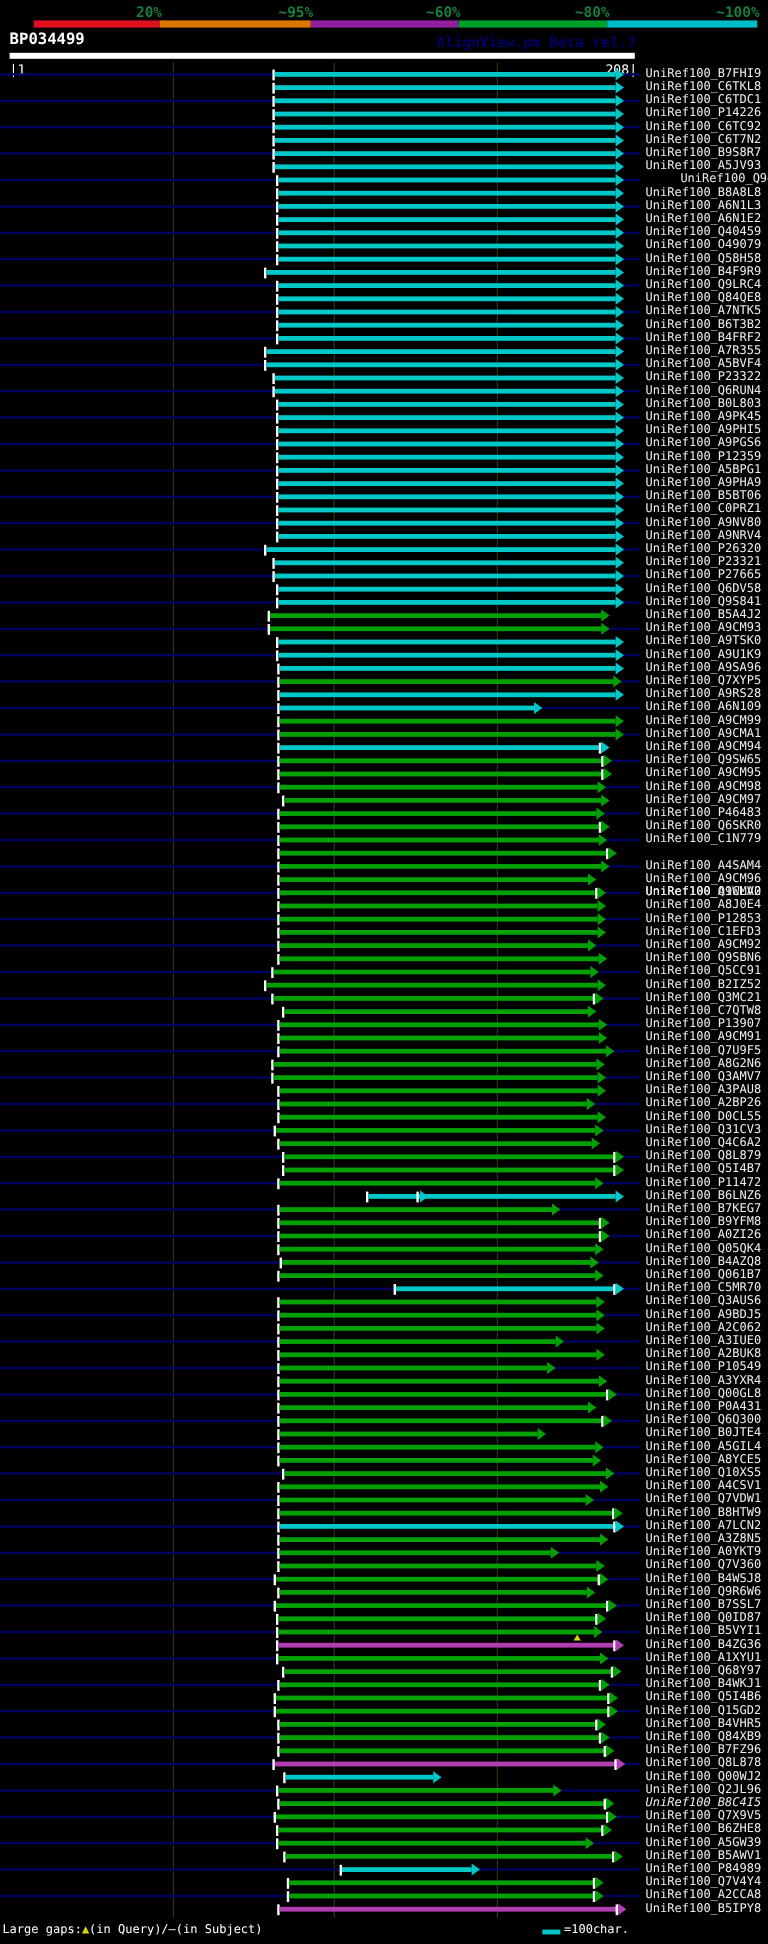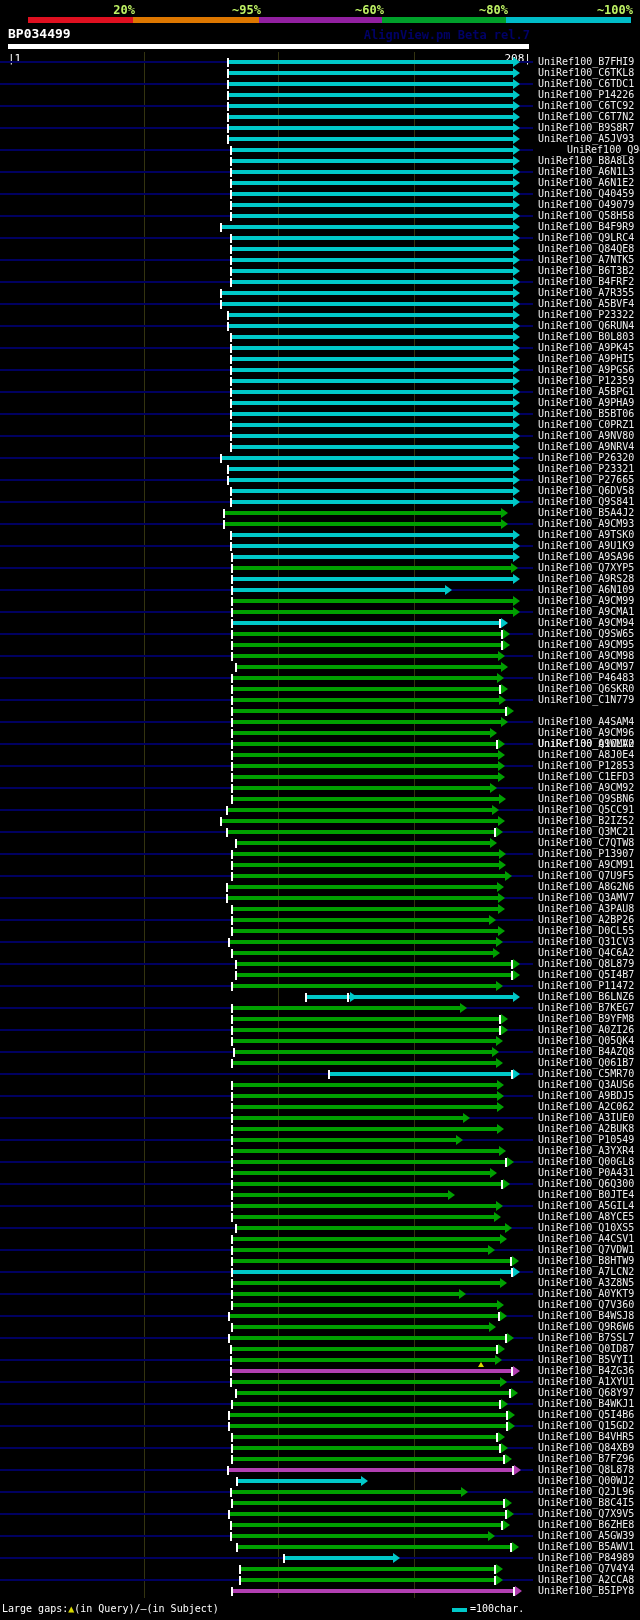--- a/index.html
+++ b/index.html
@@ -1,18 +1,18 @@
 <!DOCTYPE html>
 <html><head>
 <meta charset="utf-8">
 <style>
   html,body{margin:0;padding:0;background:#000;}
   #screen{position:relative;width:640px;height:1620px;background:#000;overflow:hidden;
           font-family:"DejaVu Sans Mono",monospace;}
-  .pctlabel{position:absolute;top:3px;color:#bef264;font-weight:bold;font-size:12px;text-align:right;white-space:pre;}
+  .pctlabel{position:absolute;top:3px;color:#15803d;font-weight:bold;font-size:12px;text-align:right;white-space:pre;}
   .seg{position:absolute;top:17px;height:6px;}
   #title{position:absolute;left:8px;top:26px;color:#fff;font-weight:bold;font-size:13px;}
   #watermark{position:absolute;right:110px;top:28px;color:#000066;font-weight:bold;font-size:12px;}
   #rulerbar{position:absolute;left:8px;top:44px;width:521px;height:5px;background:#fff;}
   #rul-left{position:absolute;left:8px;top:52px;color:#fff;font-size:11px;}
   #rul-right{position:absolute;right:109px;top:52px;color:#fff;font-size:11px;text-align:right;}
   .grid{position:absolute;top:52px;height:1546px;width:1px;background:#333310;}
   .leader{position:absolute;height:2px;background:#000060;left:0;width:533px;}
   .bar{position:absolute;height:4px;}
   .stick{position:absolute;width:2px;height:9px;background:#fff;}
@@ -937,21 +937,21 @@
         <div class="stick" style="left: 230px; top: 1488px;"></div>
         <div class="bar" style="left: 232px; width: 229px; top: 1490px; background: rgb(0, 160, 0);"></div>
         <div class="arrow" style="left: 461px; top: 1487px; border-left: 7px solid rgb(0, 160, 0);"></div>
         <div class="rowlabel" style="top: 1487px;">UniRef100_Q2JL96</div>
       </div>
       <div>
         <div class="stick" style="left: 231px; top: 1499px;"></div>
         <div class="bar" style="left: 233px; width: 272px; top: 1501px; background: rgb(0, 160, 0);"></div>
         <div class="stick" style="left: 503px; top: 1499px;"></div>
         <div class="arrow" style="left: 505px; top: 1498px; border-left: 7px solid rgb(0, 160, 0);"></div>
-        <div class="rowlabel" style="top: 1498px;">UniRef100_B8C4I5</div>
+        <div class="rowlabel" style="top: 1498px; font-style: italic;">UniRef100_B8C4I5</div>
       </div>
       <div>
         <div class="leader" style="top: 1513px;"></div>
         <div class="stick" style="left: 228px; top: 1510px;"></div>
         <div class="bar" style="left: 230px; width: 277px; top: 1512px; background: rgb(0, 160, 0);"></div>
         <div class="stick" style="left: 505px; top: 1510px;"></div>
         <div class="arrow" style="left: 507px; top: 1509px; border-left: 7px solid rgb(0, 160, 0);"></div>
         <div class="rowlabel" style="top: 1509px;">UniRef100_Q7X9V5</div>
       </div>
       <div>

